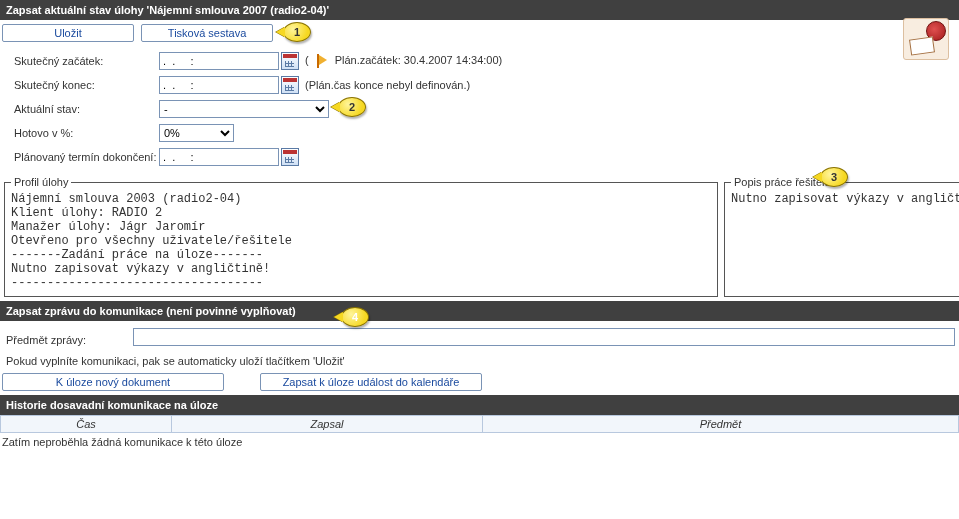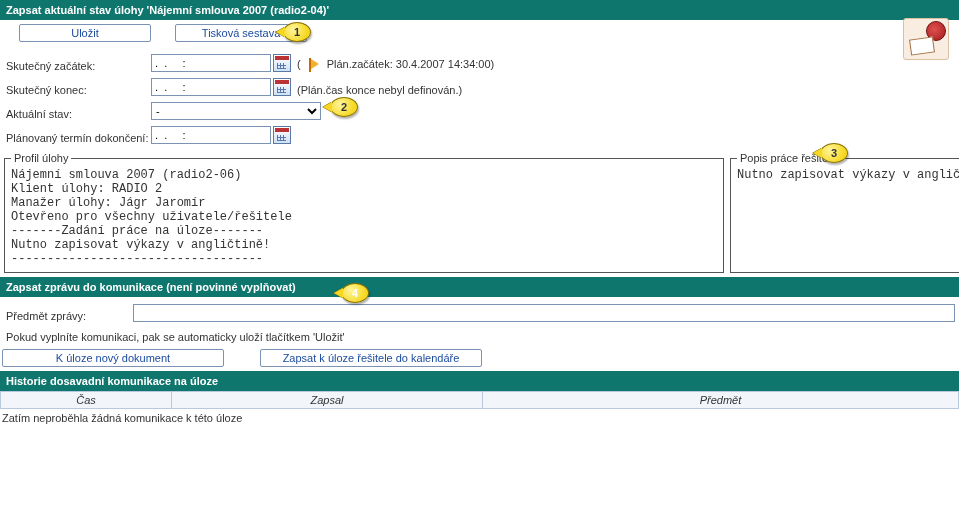--- a/index.html
+++ b/index.html
@@ -4,21 +4,21 @@
 <style>
   body {
     margin: 0;
     font-family: Verdana, Arial, sans-serif;
     font-size: 11px;
     color: #333;
     background: #fff;
     width: 959px;
   }
   .titlebar {
-    background: #0f766e;
+    background: #404040;
     color: #fff;
     font-weight: bold;
     padding: 2px 6px;
     height: 16px;
     line-height: 16px;
   }
   .toolbar {
     padding: 4px 2px;
     position: relative;
   }
@@ -26,23 +26,23 @@
     display: inline-block;
     background: #fff;
     border: 1px solid #7a93b5;
     color: #1a4a9e;
     padding: 2px 0;
     text-align: center;
     cursor: pointer;
     font-size: 11px;
     border-radius: 2px;
   }
-  .toolbar .btn { width: 130px; margin-right: 4px; margin-left: 17px; }
+  .toolbar .btn { width: 130px; margin-right: 4px; }
   .form-area { padding: 2px 4px 6px 4px; }
-  .row { display: flex; align-items: flex-end; margin: 2px 0; min-height: 22px; }
+  .row { display: flex; align-items: center; margin: 2px 8px; min-height: 22px; }
   .lbl { width: 145px; padding-left: 2px; }
   .txt {
     border: 1px solid #7a93b5;
     height: 18px;
     font-size: 11px;
     padding: 0 3px;
     box-sizing: border-box;
   }
   .datefield { width: 120px; }
   .calicon {
@@ -79,21 +79,21 @@
     height: 18px; font-size: 11px;
     background: #fff;
   }
   .sel-wide { width: 170px; }
   .sel-narrow { width: 75px; }
   .two-col {
     display: flex; gap: 6px; padding: 0 4px;
   }
   fieldset {
     border: 1px solid #555;
-    margin: 0; padding: 4px 12px 6px 6px;
+    margin: 0; padding: 4px 6px 6px 6px;
     font-size: 11px;
   }
   fieldset.profile { flex: 0 0 700px; min-height: 106px; }
   fieldset.desc { flex: 1; min-height: 106px; }
   legend { padding: 0 3px; font-size: 11px; }
   .mono { font-family: "Courier New", monospace; font-size: 12px; line-height: 14px; white-space: pre; }
   .msg-section { padding: 4px; }
   .msg-row { display: flex; align-items: flex-end; margin: 3px 0; }
   .msg-lbl { width: 127px; padding-left: 2px; padding-top: 2px; }
   .msg-input { flex: 1; }
@@ -196,33 +196,39 @@
   </div>
 
   <div class="row rel">
     <span class="lbl">Aktuální stav:</span>
     <select class="sel sel-wide">
       <option>-</option>
     </select>
     <span class="callout" style="left:326px; top:-1px;">2</span>
   </div>
 
+  <div class="row">
+    <span class="lbl">Hotovo v %:</span>
+    <select class="sel sel-narrow">
+      <option>0%</option>
+    </select>
+  </div>
 
   <div class="row">
     <span class="lbl">Plánovaný termín dokončení:</span>
     <input class="txt datefield" type="text" value=".  .     :" style="">
     <span class="calicon"></span>
   </div>
 
 </div>
 
 <div class="two-col rel">
   <fieldset class="profile">
     <legend>Profil úlohy</legend>
-    <div class="mono">Nájemní smlouva 2007 (radio2-06)
+    <div class="mono">Nájemní smlouva 2003 (radio2-04)
 Klient úlohy: RADIO 2
 Manažer úlohy: Jágr Jaromír
 Otevřeno pro všechny uživatele/řešitele
 -------Zadání práce na úloze-------
 Nutno zapisovat výkazy v angličtině!
 -----------------------------------</div>
   </fieldset>
   <fieldset class="desc">
     <legend>Popis práce řešitelů</legend>
     <div class="mono">Nutno zapisovat výkazy v angličtině!</div>
@@ -241,21 +247,21 @@
   <div class="msg-row">
     <span class="msg-lbl">Předmět zprávy:</span>
     <span class="msg-input"><input type="text" value="" style=""></span>
   </div>
 </div>
 
 <div class="note">Pokud vyplníte komunikaci, pak se automaticky uloží tlačítkem 'Uložit'</div>
 
 <div class="btn-row">
   <span class="btn">K úloze nový dokument</span>
-  <span class="btn">Zapsat k úloze řešitele do kalendáře</span>
+  <span class="btn">Zapsat k úloze událost do kalendáře</span>
 </div>
 
 <div class="titlebar">
   <span>Historie dosavadní komunikace na úloze</span>
 </div>
 
 <div class="tbl-head">
   <div class="col-time">Čas</div>
   <div class="col-user">Zapsal</div>
   <div class="col-subj">Předmět</div>

